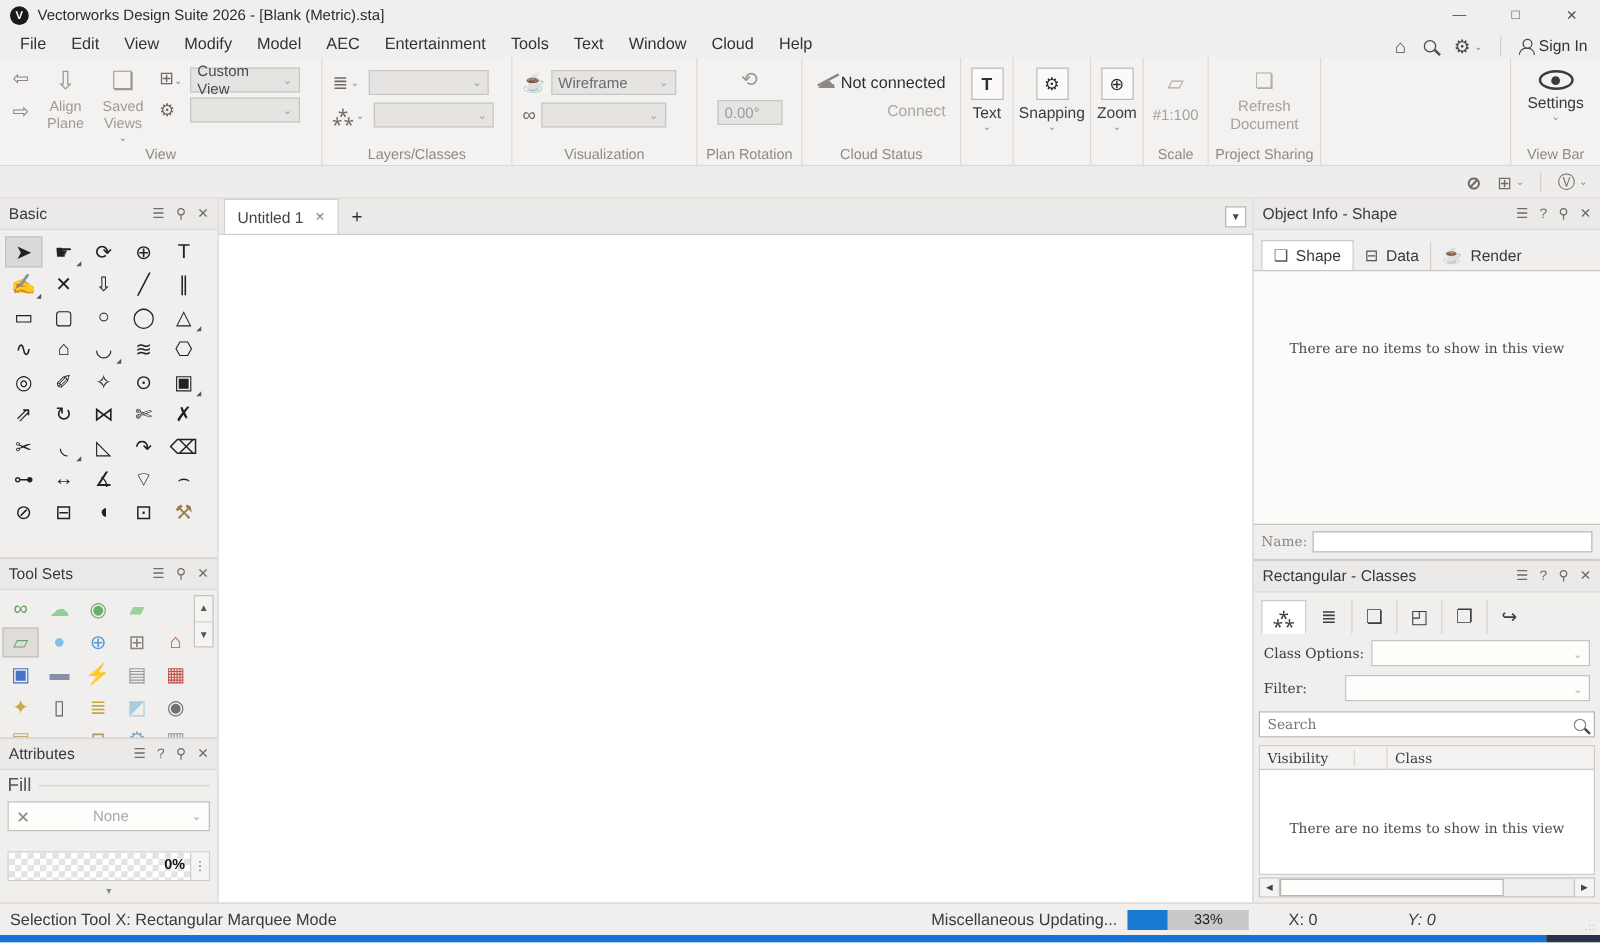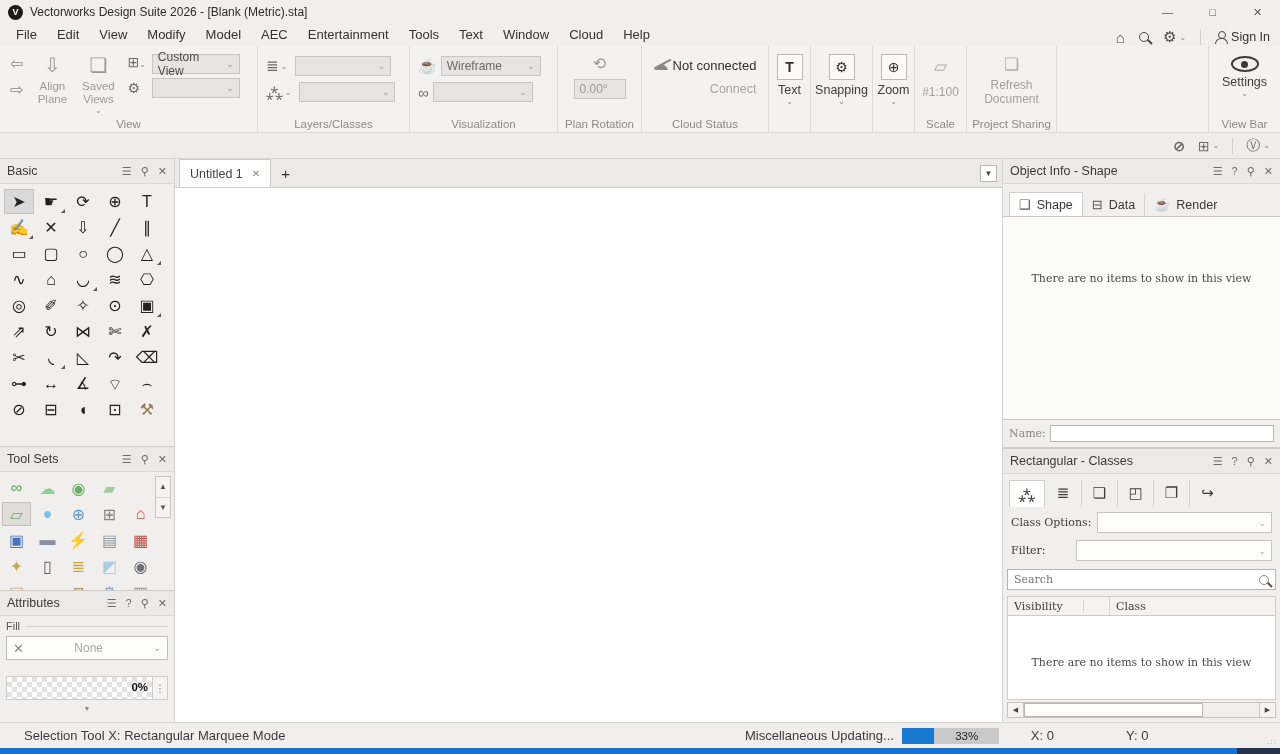--- a/index.html
+++ b/index.html
@@ -99,21 +99,21 @@
   .ts-tool.selected { background:#dfddda; border:1px solid #c3c0bd; }
   .ts-scroll { position:absolute; right:3px; top:4px; width:16px; height:42px; border:1px solid #c6c3c0;
     background:#f5f4f2; display:flex; flex-direction:column; }
   .ts-scroll span { flex:1; display:flex; align-items:center; justify-content:center; font-size:8px;
     color:#555; border-bottom:1px solid #d6d3d0; }
   .ts-scroll span:last-child { border-bottom:none; }
 
   
   .attr-body { padding:2px 6px 0 6px; flex:1; display:flex; flex-direction:column; }
   .fill-row { display:flex; align-items:center; margin-top:2px; }
-  .fill-lbl { font-size:11px; color:#555; }
+  .fill-lbl { font-size:15px; color:#555; }
   .fill-row .line { flex:1; height:1px; background:#d8d5d2; margin-left:6px; }
   .none-dd { height:24px; background:#fdfdfc; border:1px solid #c2bfbc; display:flex; align-items:center;
     margin-top:4px; padding:0 6px; }
   .none-dd .x { color:#8a8784; font-size:13px; }
   .none-dd .val { flex:1; text-align:center; color:#a8a8a8; font-size:12px; }
   .none-dd .arr { font-size:9px; color:#999; }
   .opacity-row { margin-top:16px; height:24px; border:1px solid #d0cdc9; display:flex; background:#fff; }
   .checker { flex:1; position:relative;
     background-image:linear-gradient(45deg,#e2e2e2 25%,transparent 25%,transparent 75%,#e2e2e2 75%),
       linear-gradient(45deg,#e2e2e2 25%,transparent 25%,transparent 75%,#e2e2e2 75%);
@@ -180,28 +180,28 @@
   .hscroll { height:16px; margin:2px 4px 4px 4px; display:flex; border:1px solid #c6c3c0; background:#f0efee; flex:0 0 auto; }
   .hs-btn { width:16px; display:flex; align-items:center; justify-content:center; font-size:7px;
     color:#444; background:#f5f4f2; }
   .hs-btn.l { border-right:1px solid #c6c3c0; } .hs-btn.r { border-left:1px solid #c6c3c0; }
   .hs-track { flex:1; position:relative; }
   .hs-thumb { position:absolute; left:0; top:0; bottom:0; width:76%; background:#fdfdfc; border:1px solid #b8b5b2; }
 
   
   .statusbar { height:26px; background:#f0efed; border-top:1px solid #d7d4d1; position:relative;
     display:flex; align-items:center; flex:0 0 auto; }
-  .sb-left { font-size:13px; color:#3b3b3b; padding-left:24px; }
+  .sb-left { font-size:13px; color:#3b3b3b; padding-left:8px; }
   .sb-right { position:absolute; left:745px; display:flex; align-items:center; }
   .sb-updating { font-size:13px; color:#3b3b3b; }
   .pbar { width:97px; height:16px; background:#c9c9c9; position:relative; margin-left:8px; }
   .pbar-fill { position:absolute; left:0; top:0; bottom:0; background:#1879d2; }
   .pbar-txt { position:absolute; left:55%; top:0; font-size:11.5px; color:#222; line-height:16px; }
   .sb-x { font-size:13px; color:#3b3b3b; margin-left:32px; }
-  .sb-y { font-size:13px; color:#3b3b3b; margin-left:72px; }
+  .sb-y { font-size:13px; color:#3b3b3b; margin-left:72px;font-style:italic; }
   .grip { position:absolute; right:3px; bottom:2px; font-size:8px; color:#aaa; letter-spacing:1px; }
 
   .bottomstrip { height:6px; display:flex; flex:0 0 auto; }
   .bs-blue { flex:1; background:#1373d6; }
   .bs-dark { width:43px; background:#27324d; }
 </style>
 </head>
 <body>
 
 <div id="app">

